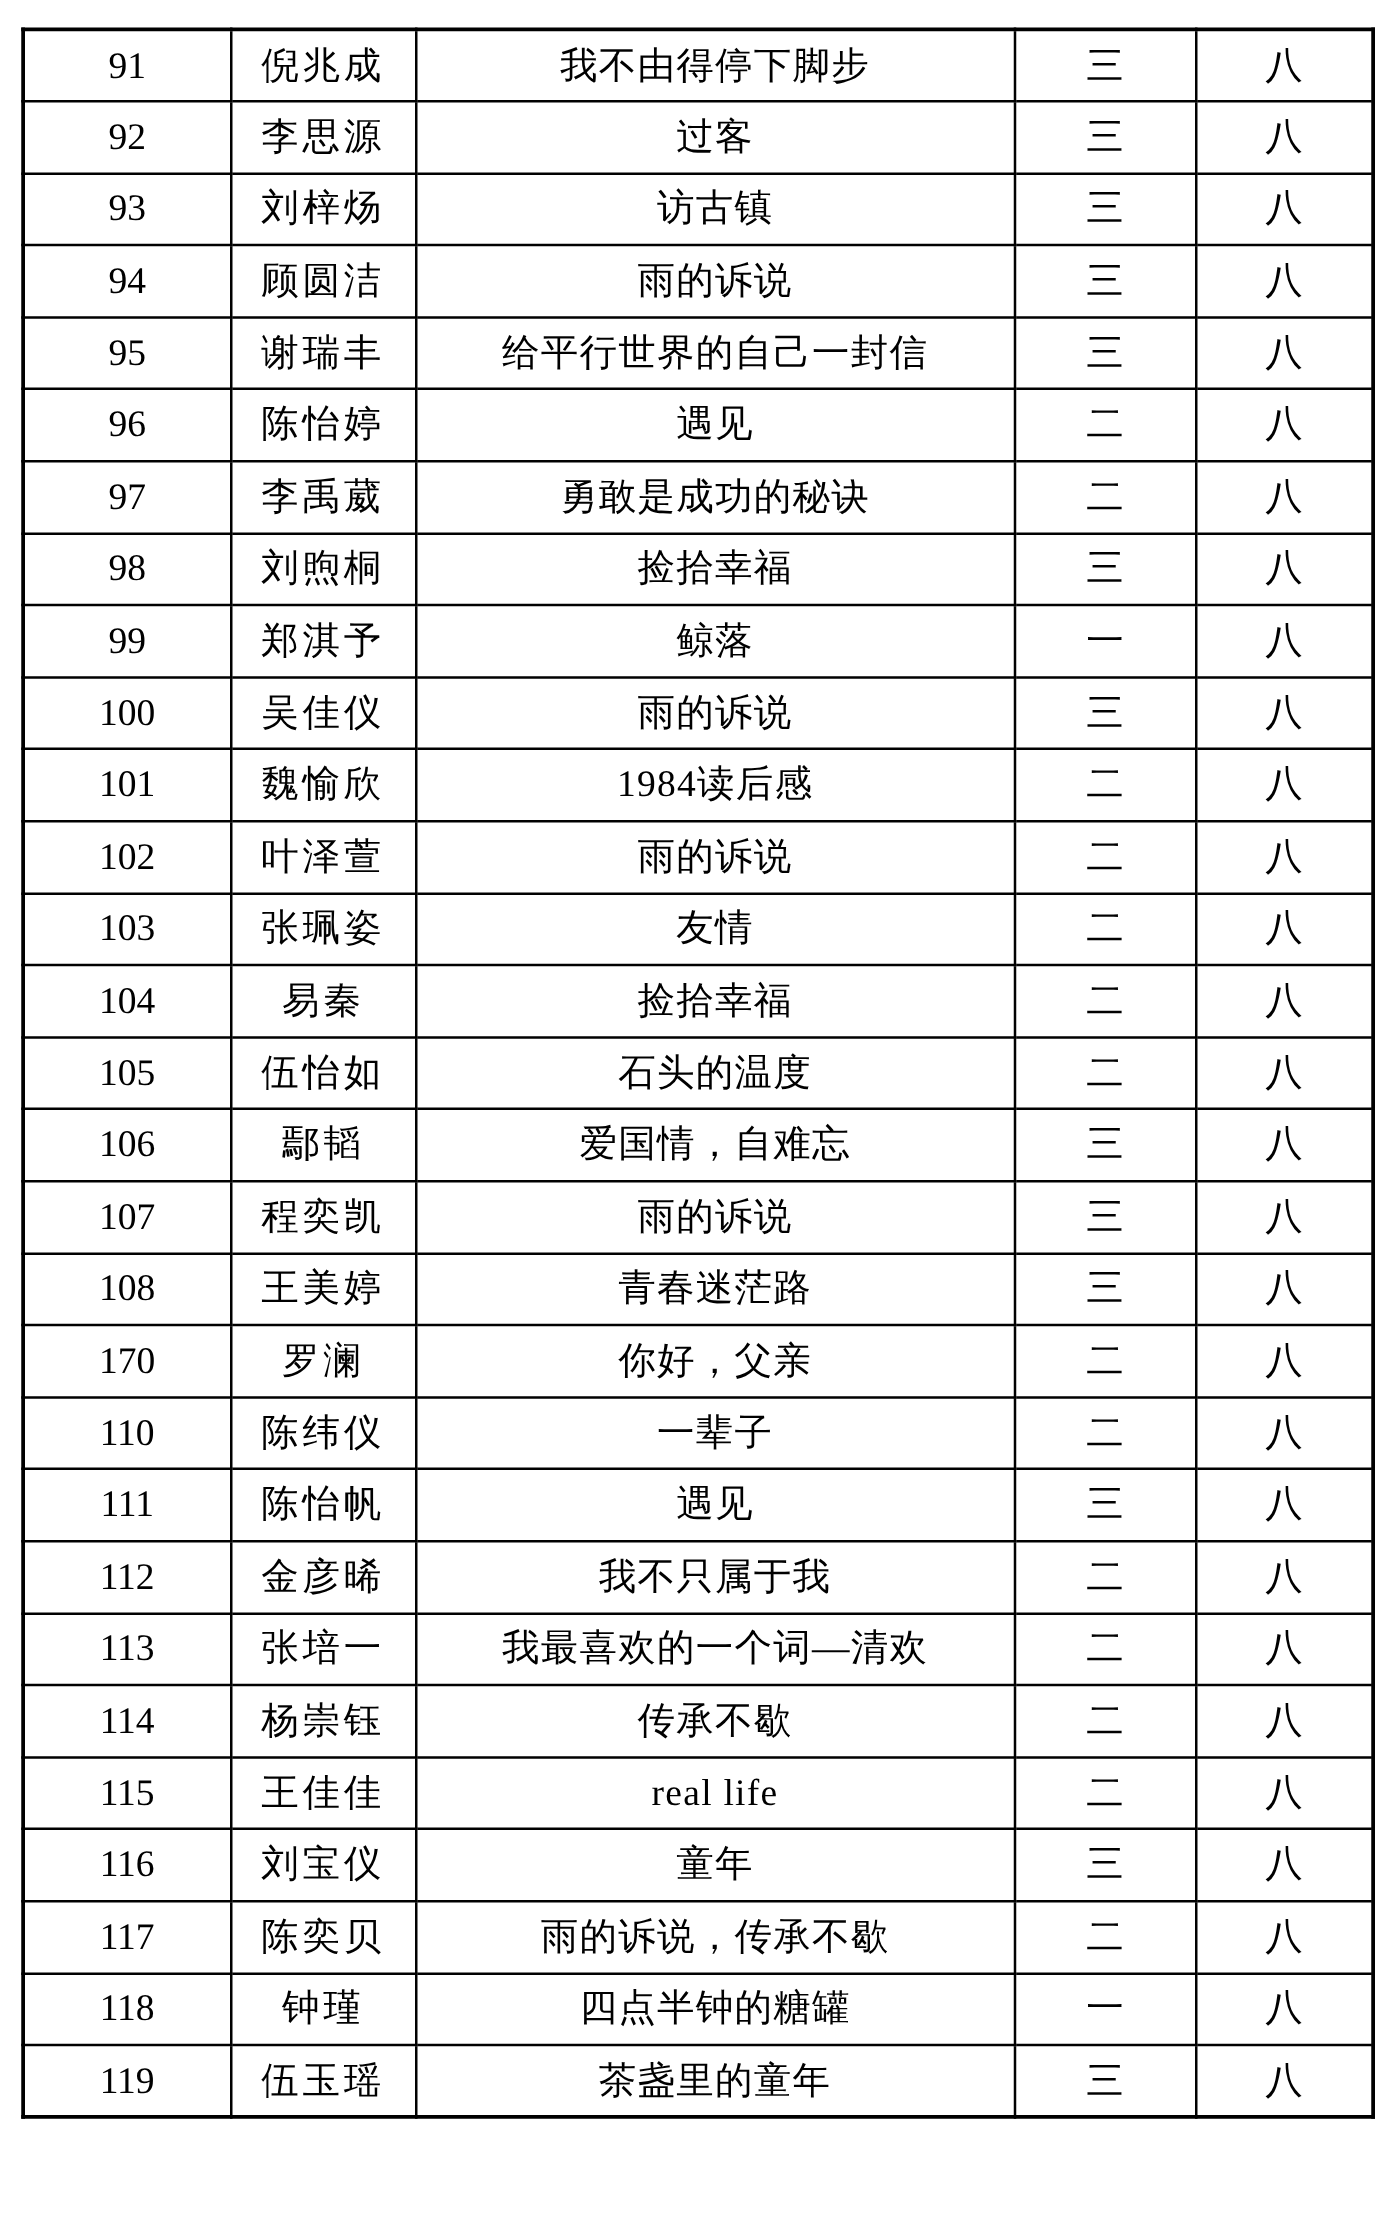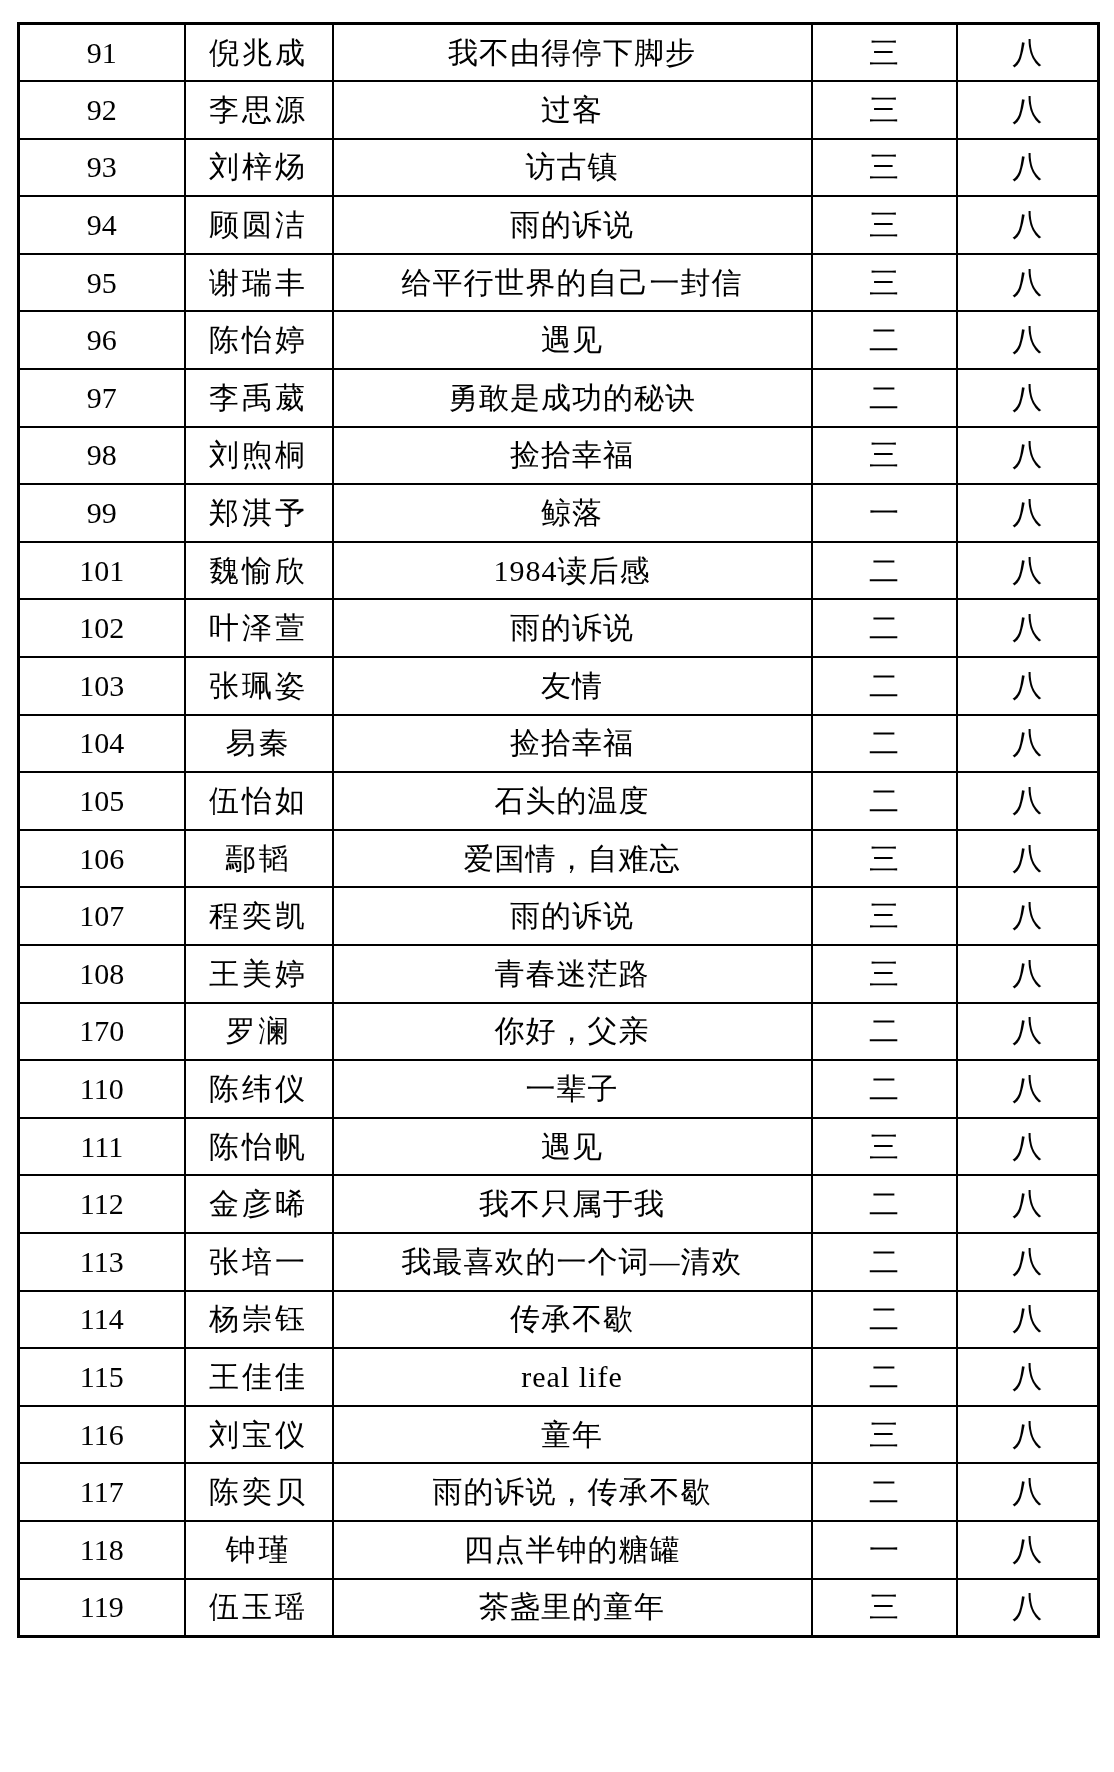--- a/index.html
+++ b/index.html
@@ -121,20 +121,27 @@
           <td class="col-grade">八</td>
         </tr>
         <tr>
           <td class="col-index">99</td>
           <td class="col-name">郑淇予</td>
           <td class="col-title">鲸落</td>
           <td class="col-prize">一</td>
           <td class="col-grade">八</td>
         </tr>
         <tr>
+          <td class="col-index">100</td>
+          <td class="col-name">吴佳仪</td>
+          <td class="col-title">雨的诉说</td>
+          <td class="col-prize">三</td>
+          <td class="col-grade">八</td>
+        </tr>
+        <tr>
           <td class="col-index">101</td>
           <td class="col-name">魏愉欣</td>
           <td class="col-title">1984读后感</td>
           <td class="col-prize">二</td>
           <td class="col-grade">八</td>
         </tr>
         <tr>
           <td class="col-index">102</td>
           <td class="col-name">叶泽萱</td>
           <td class="col-title">雨的诉说</td>

